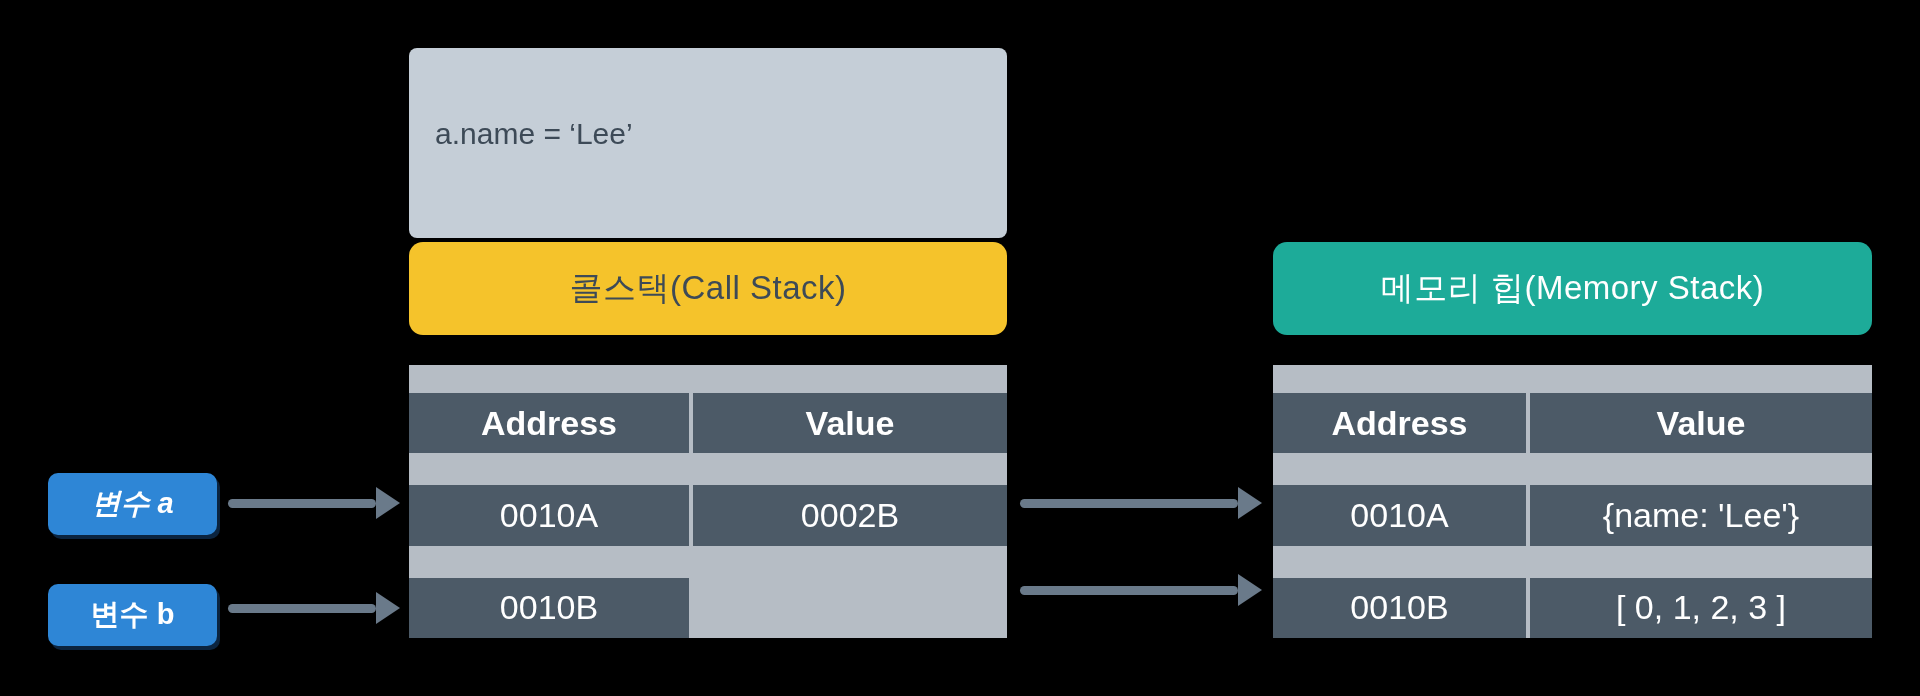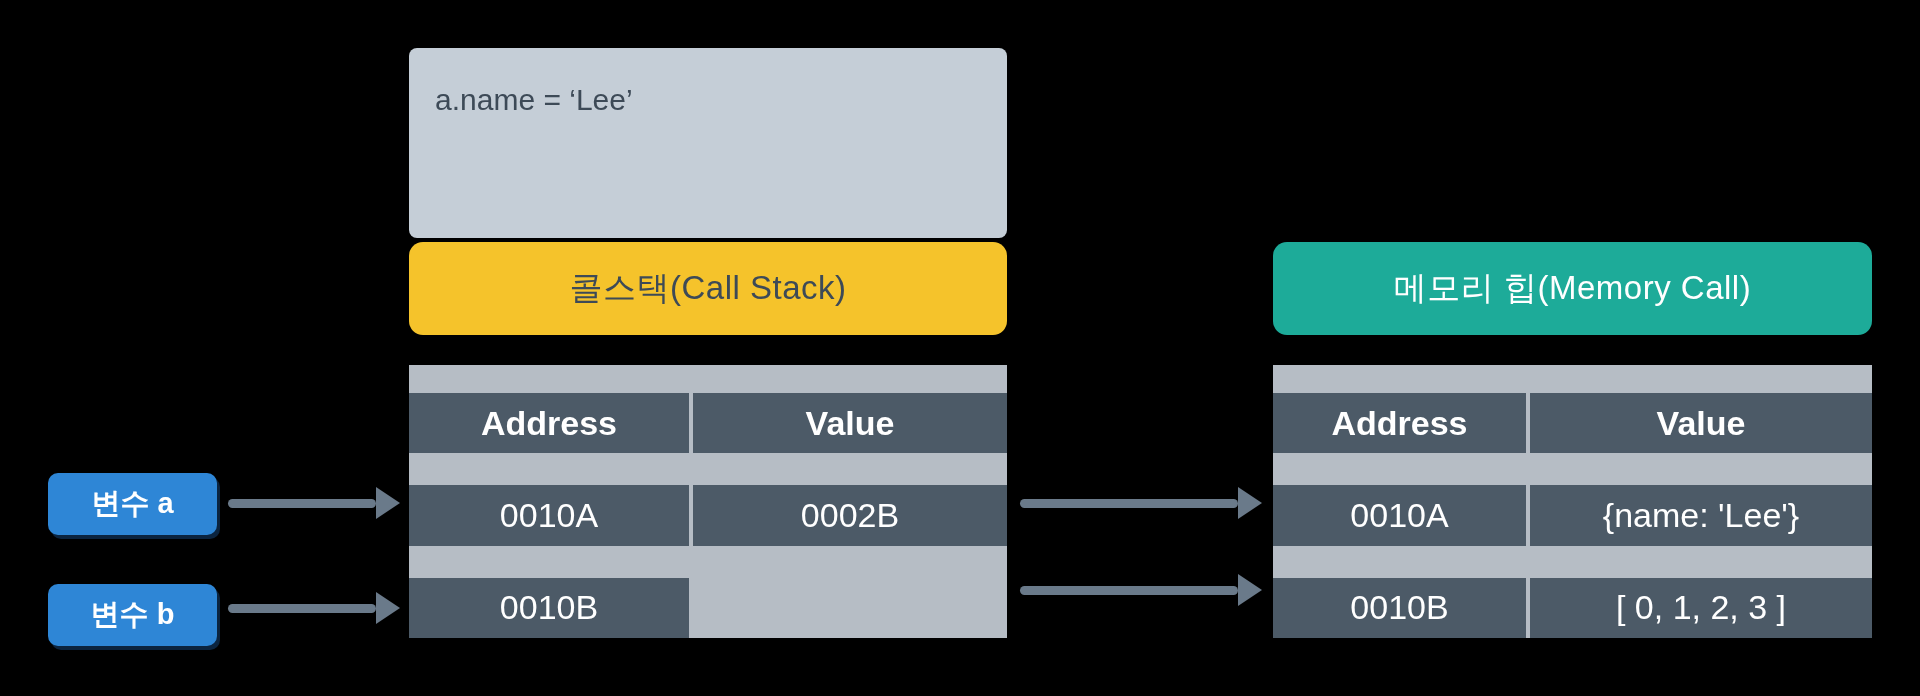--- a/index.html
+++ b/index.html
@@ -9,21 +9,21 @@
     position:relative;
     font-family:"Liberation Sans","DejaVu Sans",sans-serif;
     overflow:hidden;
   }
   .abs{position:absolute;}
 
   
   .code-box{
     left:409px;top:48px;width:598px;height:190px;
     background:#c5ced7;border-radius:8px;
-    box-sizing:border-box;padding:28px 0 0 26px;
+    box-sizing:border-box;padding:62px 0 0 26px;
     color:#3d4a57;font-size:30px;line-height:48px;
   }
 
   
   .section-header{
     height:93px;display:flex;align-items:center;justify-content:center;
     border-radius:14px;font-size:33px;letter-spacing:.5px;
   }
   .callstack-header{left:409px;top:242px;width:598px;background:#f5c32b;color:#3d4a57;}
   .heap-header{left:1273px;top:242px;width:599px;background:#1dab99;color:#ffffff;}
@@ -40,21 +40,21 @@
   }
   .cell.head{font-weight:bold;}
 
   
   .var-label{
     left:48px;width:169px;height:62px;background:#2e86d6;border-radius:10px;
     color:#ffffff;font-size:29px;font-weight:bold;
     display:flex;align-items:center;justify-content:center;
     box-shadow:3px 4px 0 rgba(13,42,74,0.85);
   }
-  .var-a{top:473px;}
+  .var-a{top:473px;font-style:italic;}
   .var-b{top:584px;}
 
   
   .arrow{display:flex;align-items:center;}
   .arrow .shaft{height:9px;background:#6a7a8a;border-radius:5px;}
   .arrow .head{
     width:0;height:0;
     border-top:16px solid transparent;border-bottom:16px solid transparent;
     border-left:24px solid #6a7a8a;
   }
@@ -69,21 +69,21 @@
 <body>
 
 <div class="abs code-box">
   <div>a.name = ‘Lee’</div>
 </div>
 
 <div class="abs section-header callstack-header">
   <span>콜스택(Call Stack)</span>
 </div>
 <div class="abs section-header heap-header">
-  <span>메모리 힙(Memory Call)</span>
+  <span>메모리 힙(Memory Stack)</span>
 </div>
 
 <div class="abs mem-table stack-table">
   <div class="cell head">Address</div>
   <div class="cell head">Value</div>
   <div class="cell">0010A</div>
   <div class="cell">0002B</div>
   <div class="cell">0010B</div>
 </div>
 

